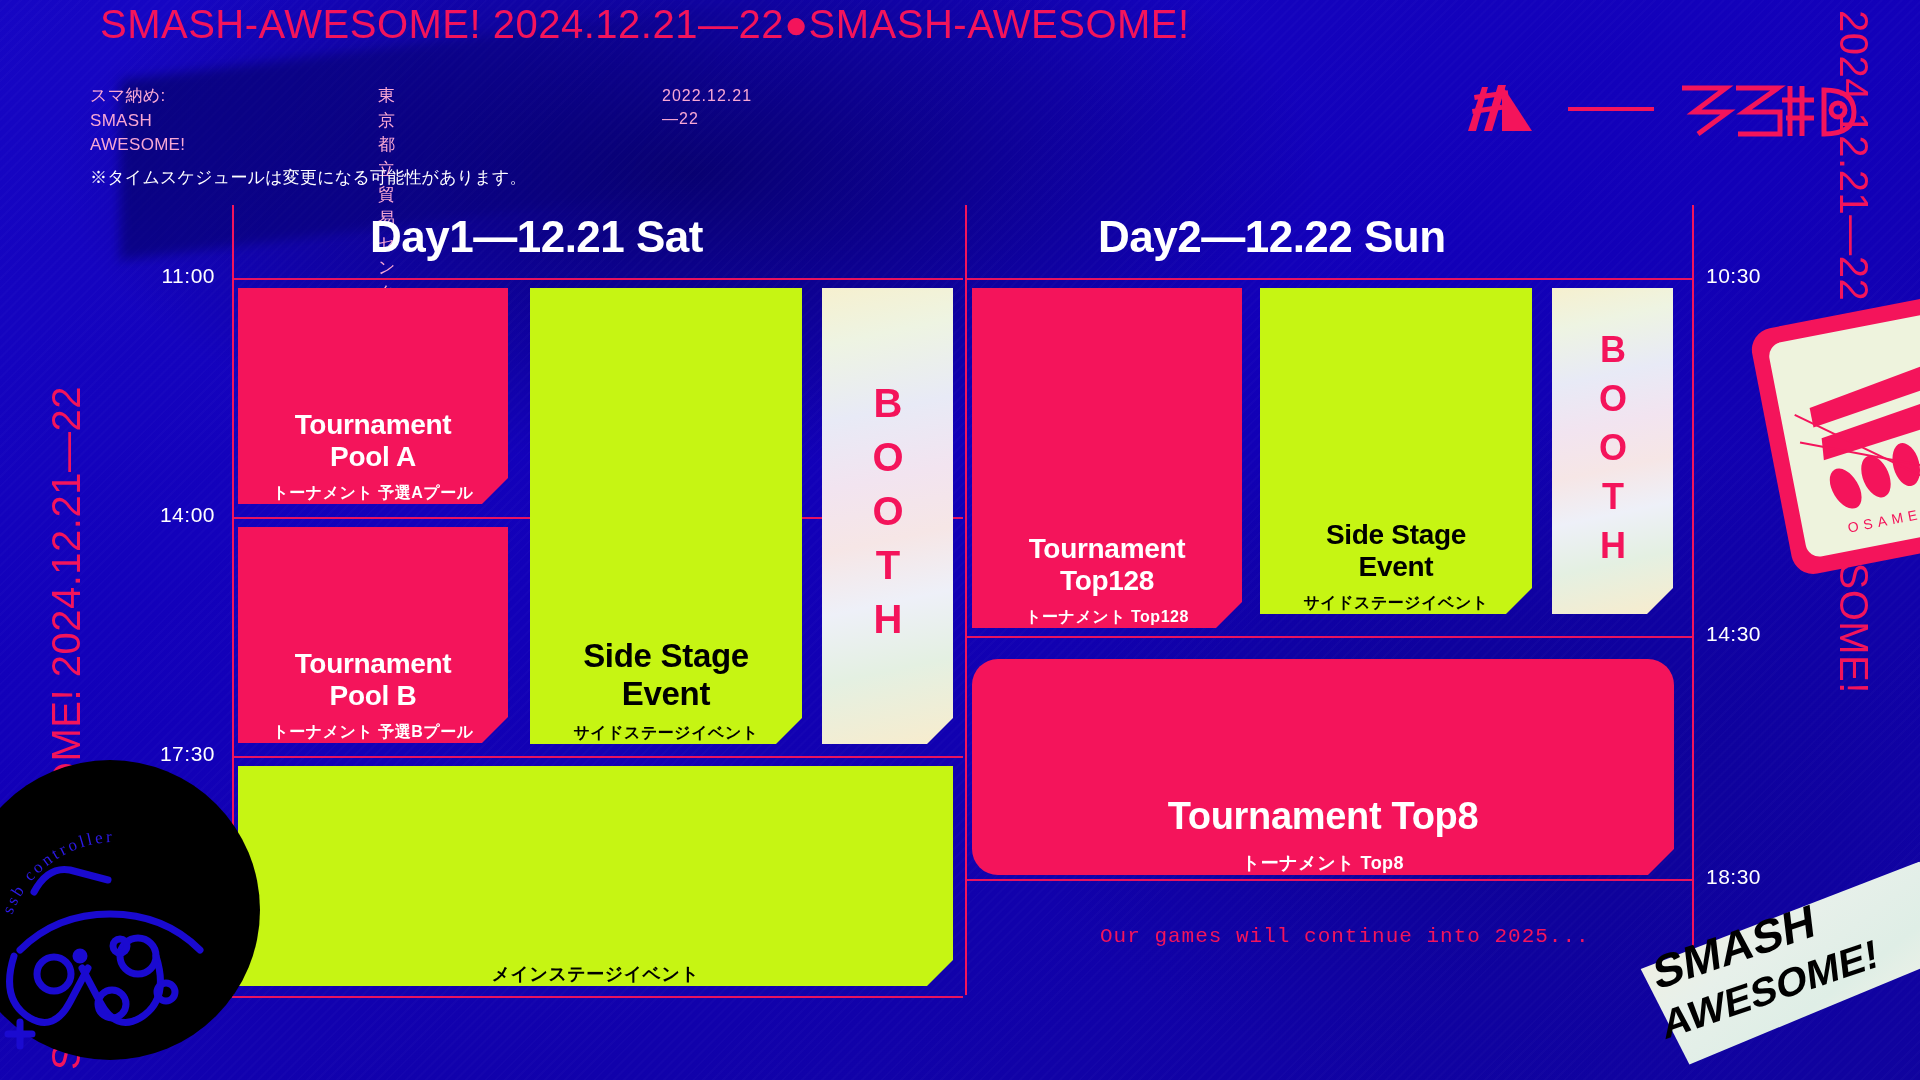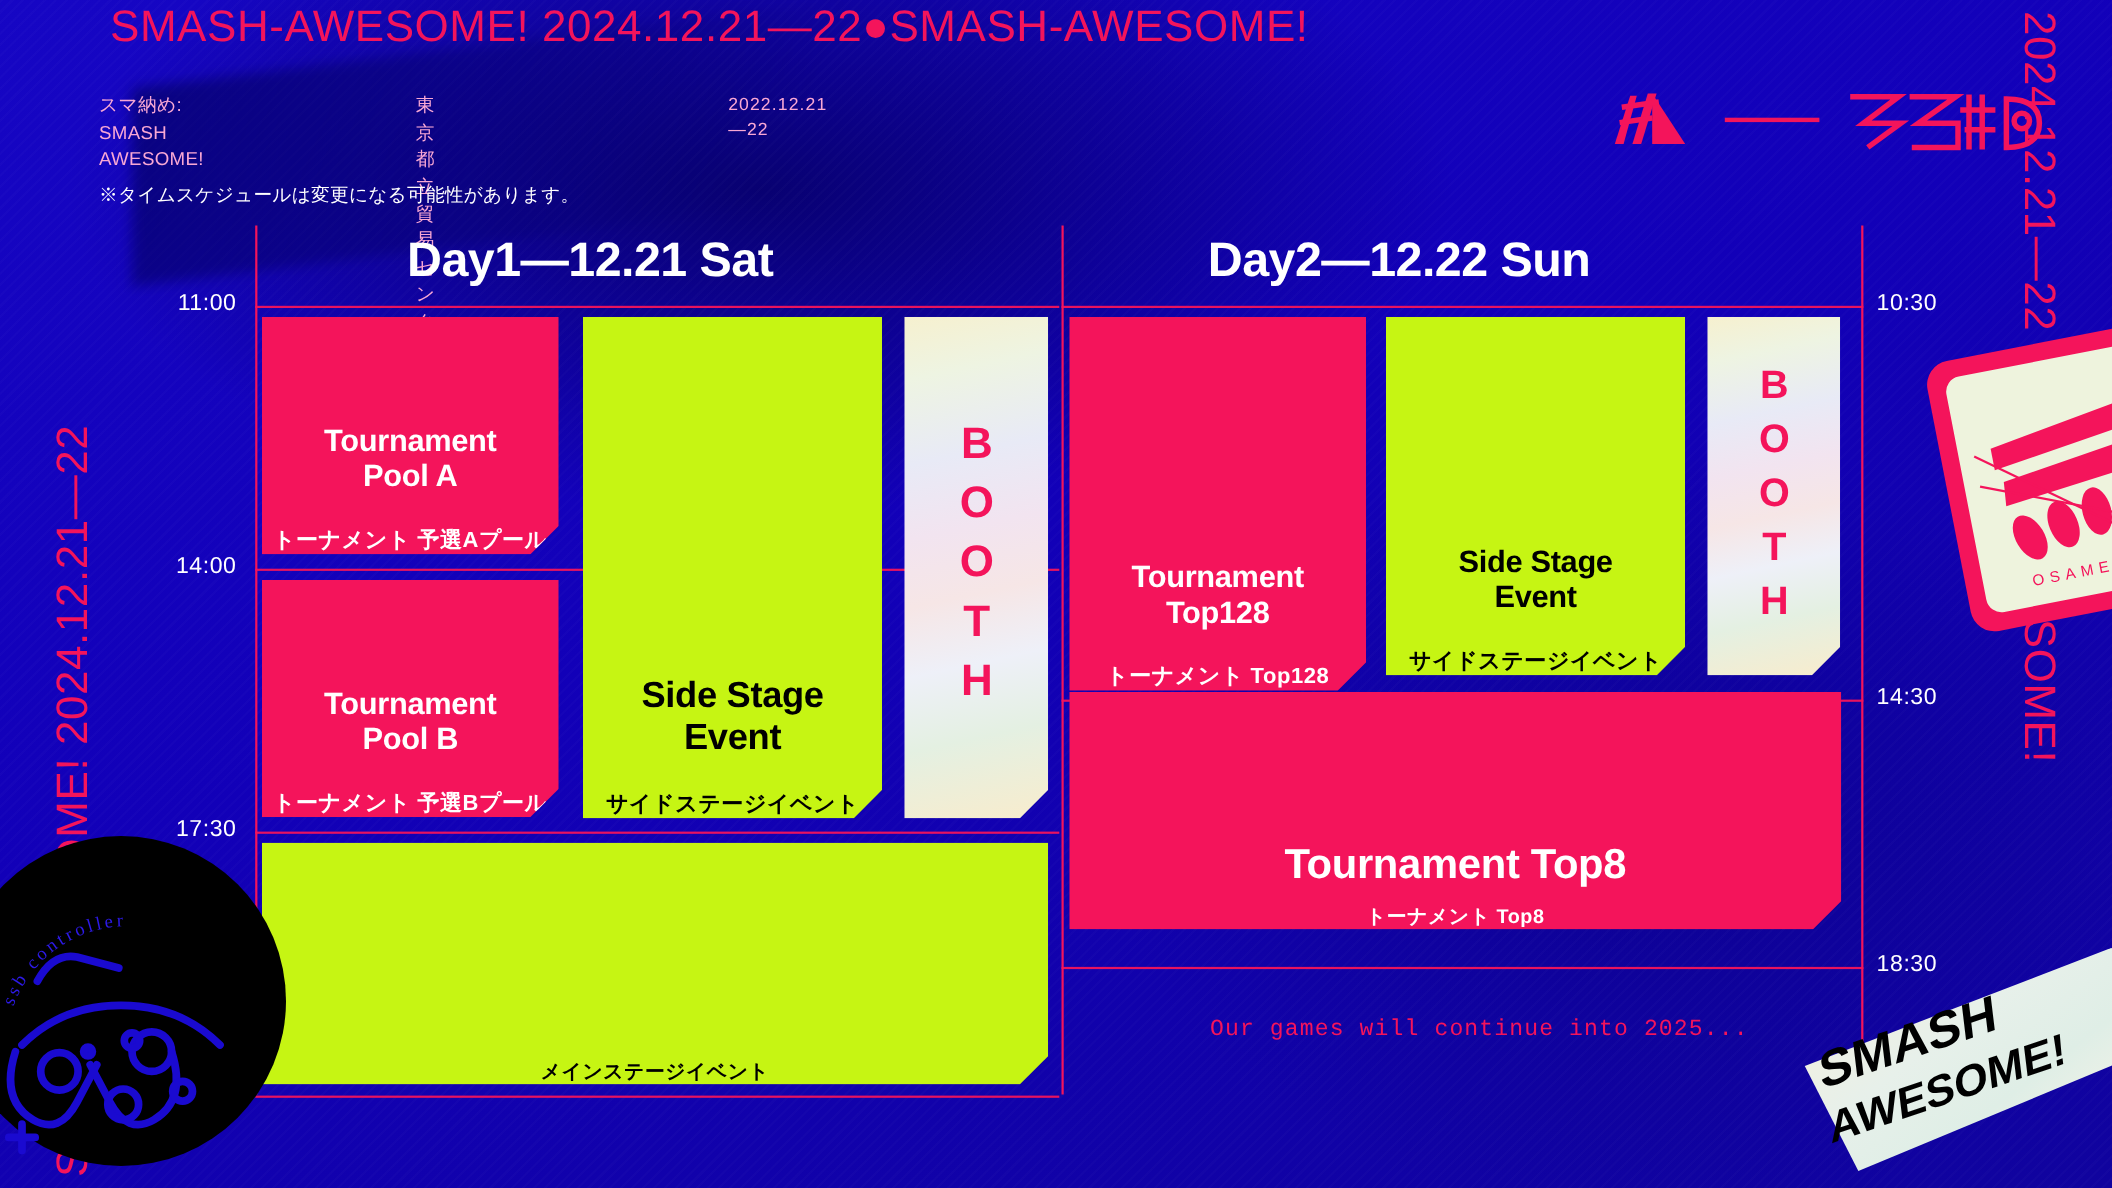--- a/index.html
+++ b/index.html
@@ -91,21 +91,21 @@
   }
   .tl-left { right:0; text-align:center; }
   .time-left-col { position:absolute; left:120px; width:95px; }
   .time-right-col { position:absolute; left:1706px; width:110px; }
 
   
   .blk { position:absolute; display:flex; flex-direction:column; align-items:center; justify-content:flex-end; text-align:center; }
   .blk-pink { background:#f4145b; color:#fff; clip-path:polygon(0 0,100% 0,100% calc(100% - 26px),calc(100% - 26px) 100%,0 100%); }
   .blk-lime { background:#c6f513; color:#000; clip-path:polygon(0 0,100% 0,100% calc(100% - 26px),calc(100% - 26px) 100%,0 100%); }
   .blk h3 { font-size:28px; font-weight:bold; line-height:1.15; letter-spacing:-.3px; }
-  .blk .jp { font-size:20px; font-weight:bold; margin-top:28px; letter-spacing:.5px; }
+  .blk .jp { font-size:16px; font-weight:bold; margin-top:10px; letter-spacing:.5px; }
   .blk.big h3 { font-size:38px; }
   .blk.big .jp { font-size:18px; margin-top:12px; }
 
   .booth {
     position:absolute;
     background:linear-gradient(168deg,#f6f0cf 0%,#eef4e2 12%,#e8eaf6 28%,#f2e4f0 42%,#f6e6e6 55%,#eef0f8 68%,#e4f0e2 82%,#f8eccd 100%);
     clip-path:polygon(0 0,100% 0,100% calc(100% - 26px),calc(100% - 26px) 100%,0 100%);
     display:flex; align-items:center; justify-content:center;
   }
   .booth span {
@@ -250,21 +250,21 @@
 <div class="blk blk-lime" style="left:1260px;top:288px;width:272px;height:326px;">
   <h3 style="white-space:pre-line;">Side Stage
 Event</h3>
   <div class="jp">サイドステージイベント</div>
 </div>
 
 <div class="booth" style="left:1552px;top:288px;width:121px;height:326px;">
   <span style="font-size:36px;letter-spacing:8px;">BOOTH</span>
 </div>
 
-<div class="blk blk-pink big" style="left:972px;top:629px;width:702px;height:216px;">
+<div class="blk blk-pink big" style="left:972px;top:659px;width:702px;height:216px;border-radius:26px;">
   <h3 style="white-space:pre-line;">Tournament Top8</h3>
   <div class="jp">トーナメント Top8</div>
 </div>
 
 <div class="cont-note" style="left:1100px;top:925px;">Our games will continue into 2025...</div>
 
 <div class="badge">
   <svg width="300" height="300" viewBox="0 0 300 300">
     <defs>
       <path id="arcpath" d="M 48 170 A 110 110 0 0 1 248 132" fill="none"></path>

